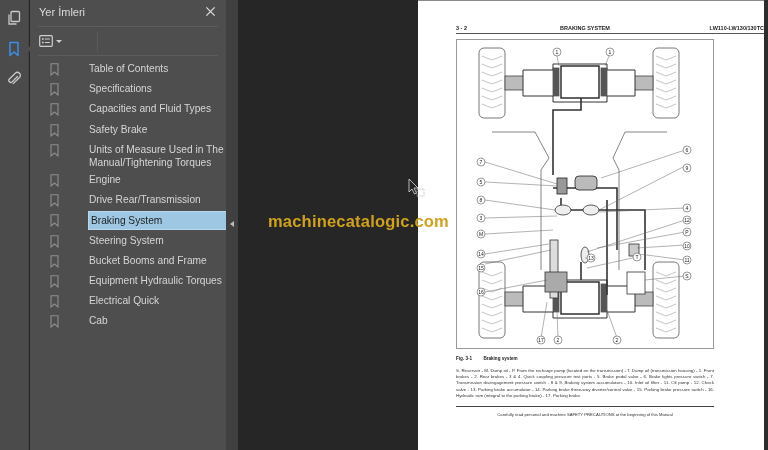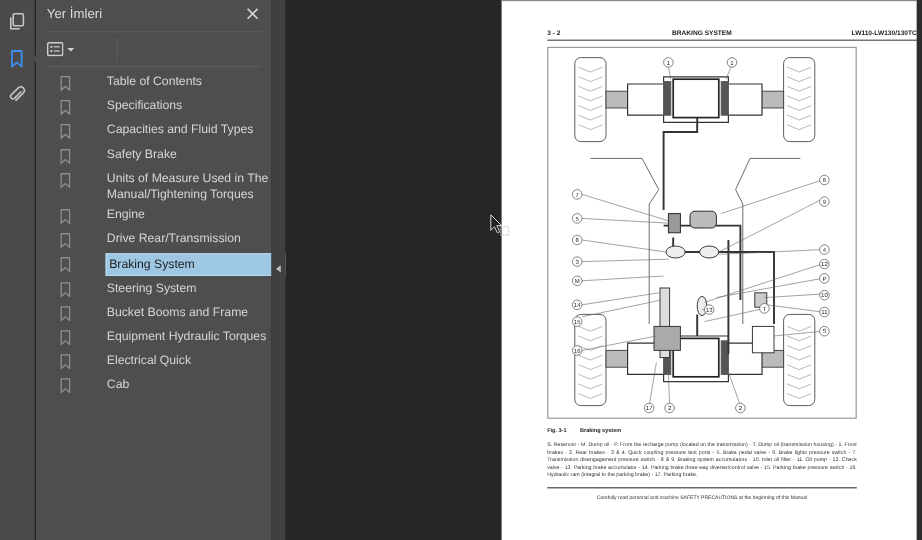--- a/index.html
+++ b/index.html
@@ -360,18 +360,19 @@
         <span>Fig. 3-1</span>
         <span>Braking system</span>
       </div>
       <div class="fig-legend">S. Reservoir - M. Dump oil - P. From the recharge pump (located on the transmission) - T. Dump oil (transmission housing) - 1. Front brakes - 2. Rear brakes - 3 &amp; 4. Quick coupling pressure test ports - 5. Brake pedal valve - 6. Brake lights pressure switch - 7. Transmission disengagement pressure switch - 8 &amp; 9. Braking system accumulators - 10. Inlet oil filter - 11. Oil pump - 12. Check valve - 13. Parking brake accumulator - 14. Parking brake three-way diverter/control valve - 15. Parking brake pressure switch - 16. Hydraulic ram (integral to the parking brake) - 17. Parking brake.</div>
       <div class="footer-rule"></div>
       <div class="page-footer">Carefully read personal and machine SAFETY PRECAUTIONS at the beginning of this Manual</div>
     </div>
     <div class="right-edge"></div>
   </div>
 
+  <div class="watermark">machinecatalogic.com</div>
 
   <svg class="cursor" viewBox="0 0 18 20">
     <path d="M1 1 L1 14 L4 11 L6.5 16 L8.5 15 L6 10 L10 10 Z" fill="#222" stroke="#ddd" stroke-width="0.8"></path>
     <rect x="9" y="11" width="7" height="7" fill="none" stroke="#bbb" stroke-width="0.8" stroke-dasharray="1.5 1"></rect>
   </svg>
 </div>
 
 </body></html>

